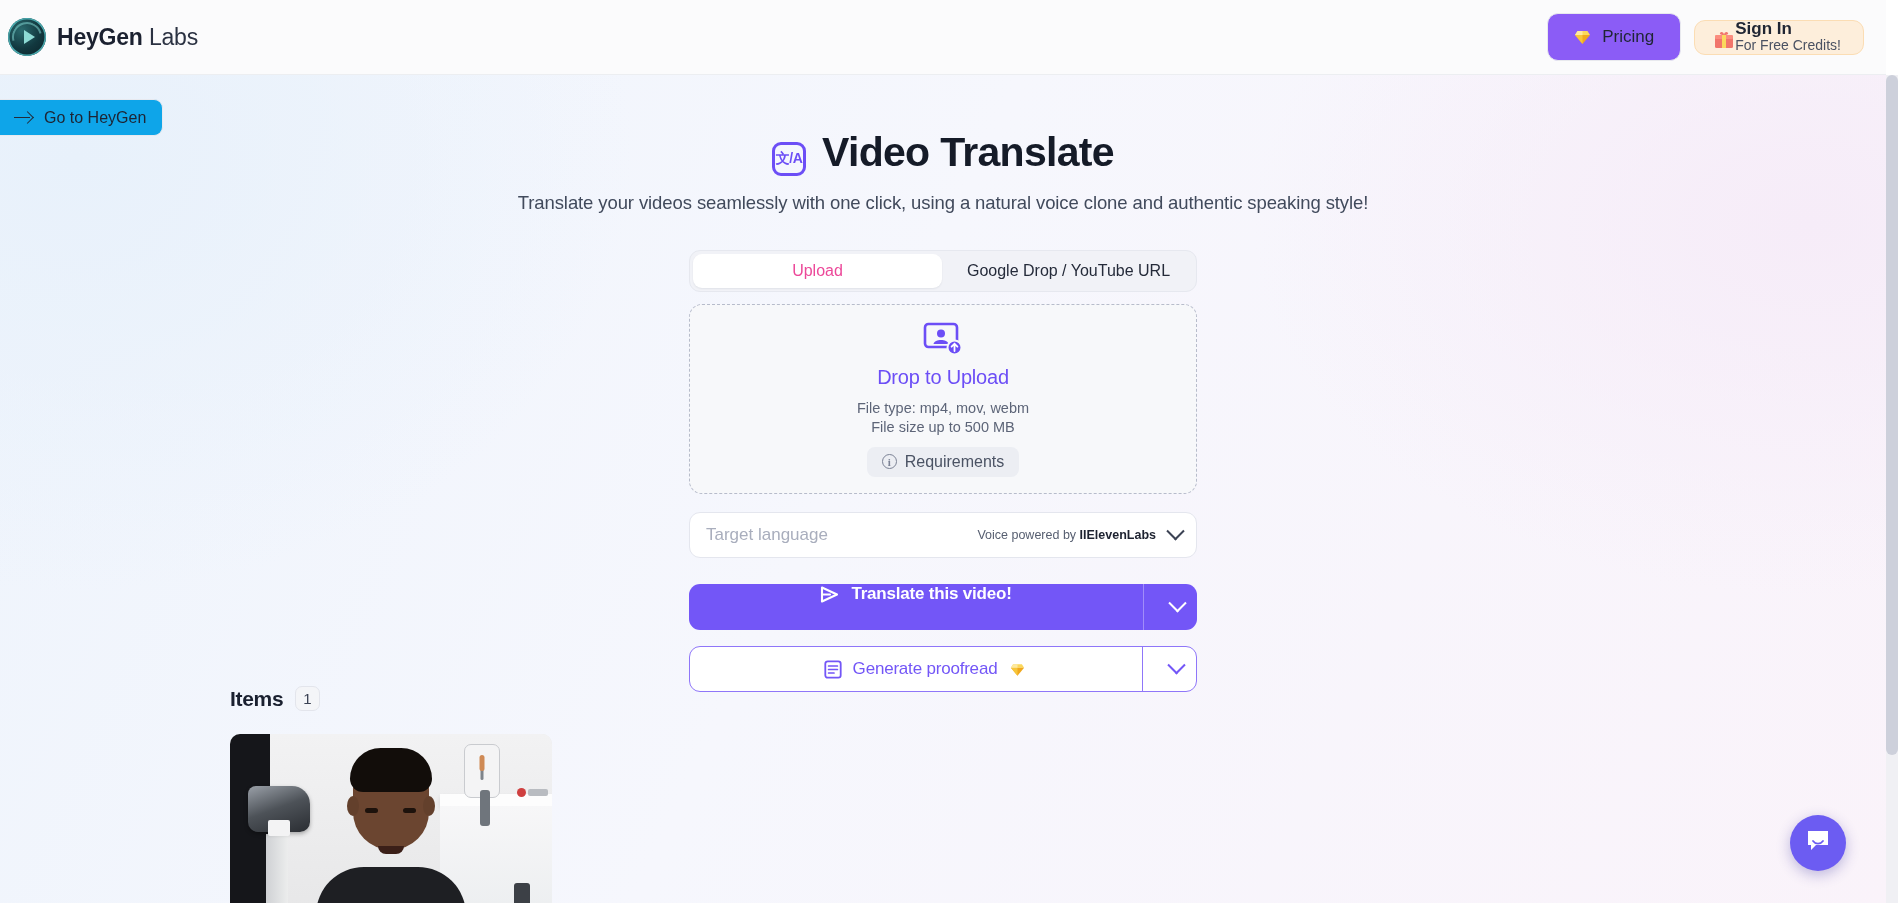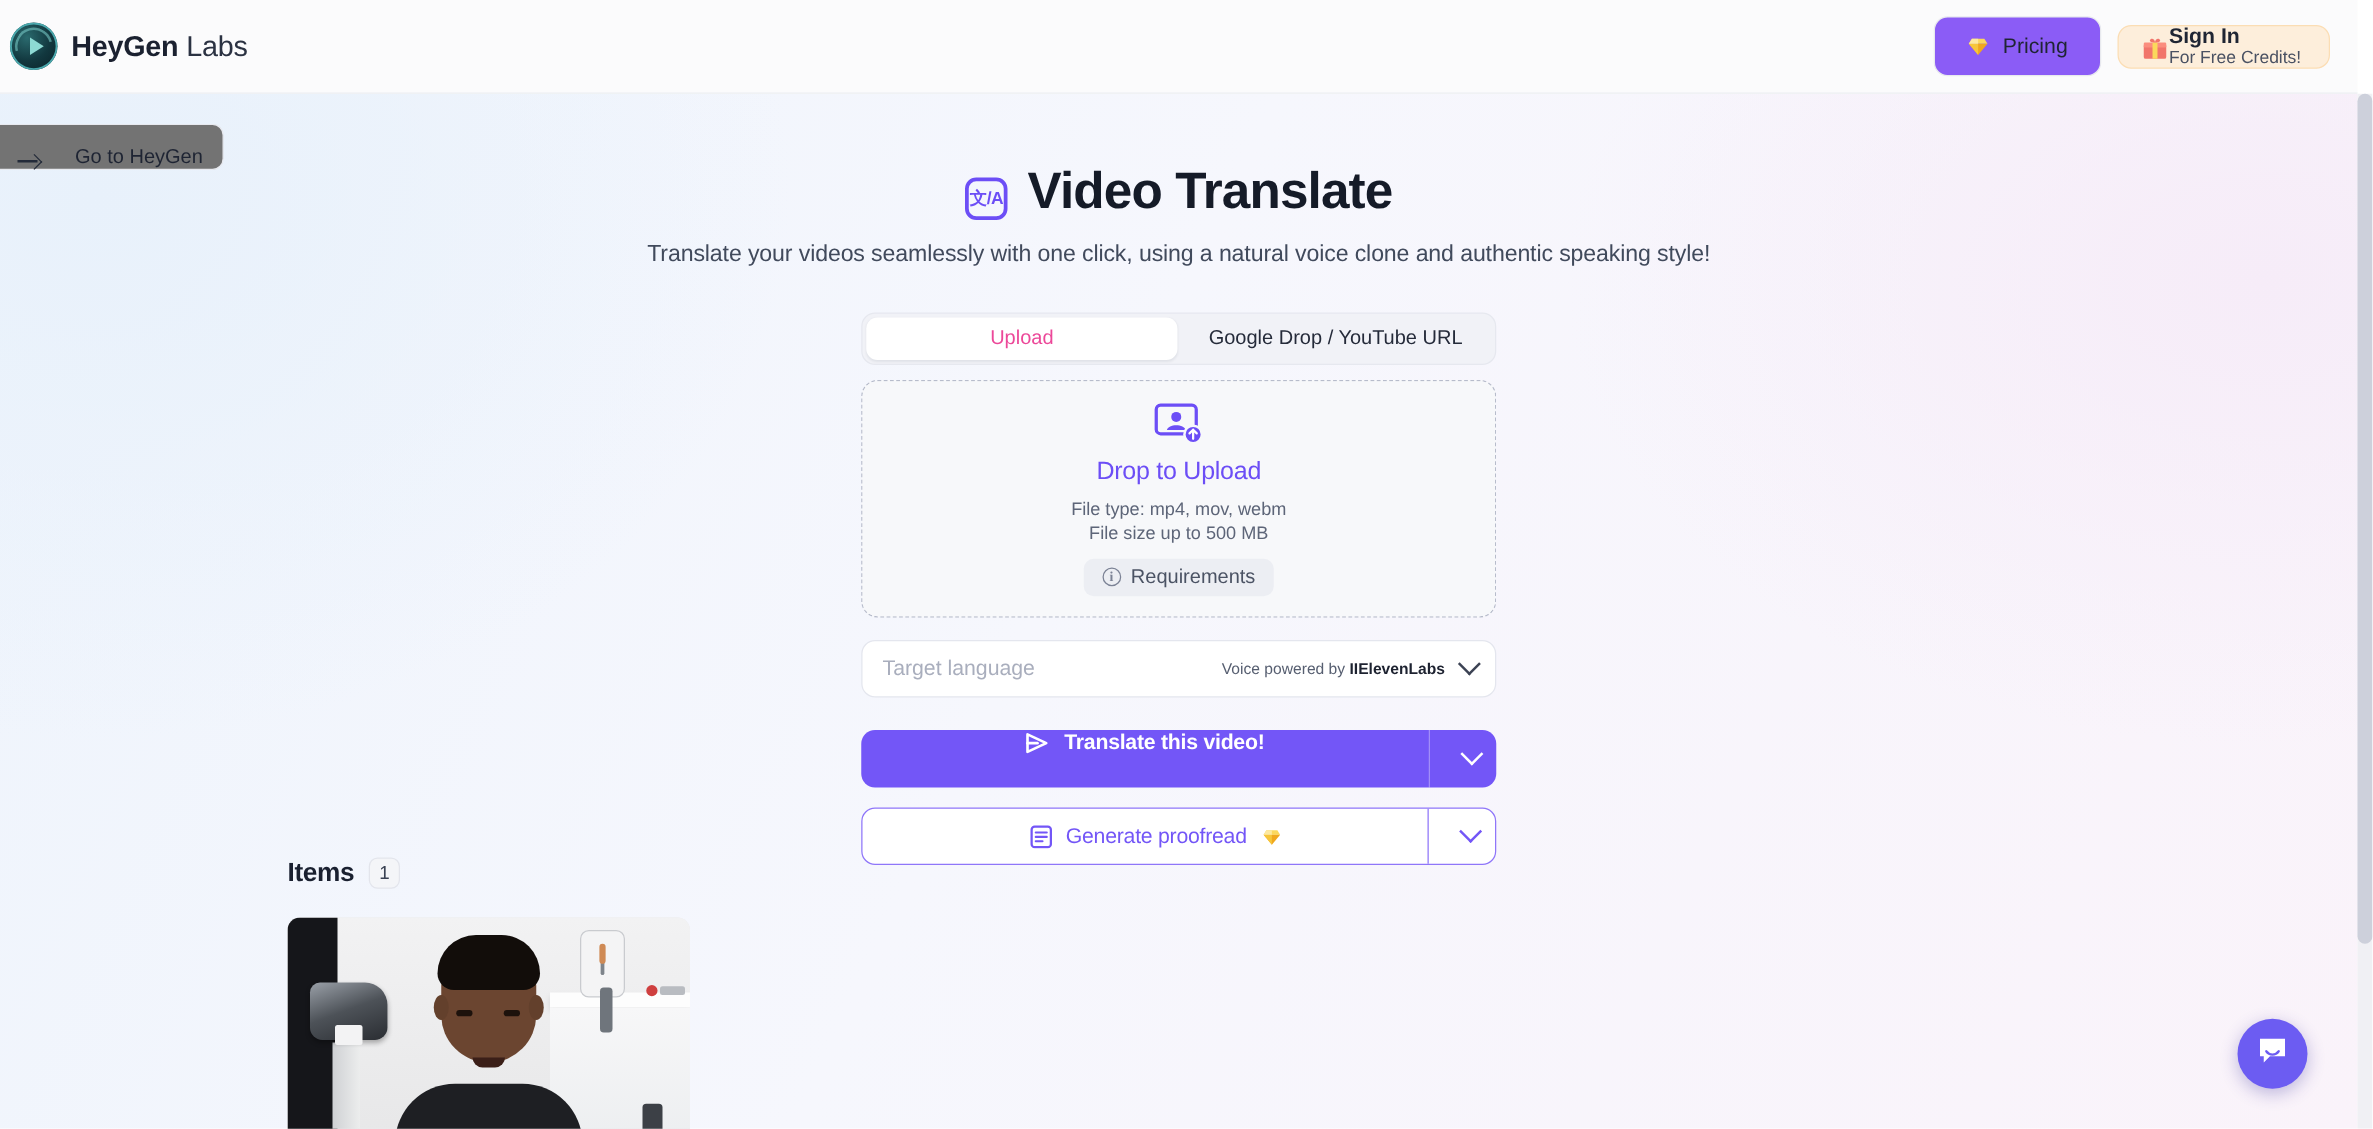--- a/index.html
+++ b/index.html
@@ -134,24 +134,24 @@
   .signin-title { font-size: 17px; font-weight: 700; color: #1f2533; }
   .signin-sub   { font-size: 14px; color: #4a5162; }
 
   
   .go-heygen {
     position: absolute;
     top: 99px;
     left: 0;
     height: 37px;
     display: flex;
-    align-items: flex-end;
-    gap: 28px;
+    align-items: center;
+    gap: 12px;
     padding: 0 16px 0 14px;
-    background: #737373;
+    background: #0ea5e9;
     border: 1px solid #e7e9ef;
     border-left: none;
     border-radius: 0 9px 9px 0;
     font-size: 16px;
     color: #1e2433;
     cursor: pointer;
     z-index: 20;
   }
   .arrow-right {
     width: 18px; height: 12px;

